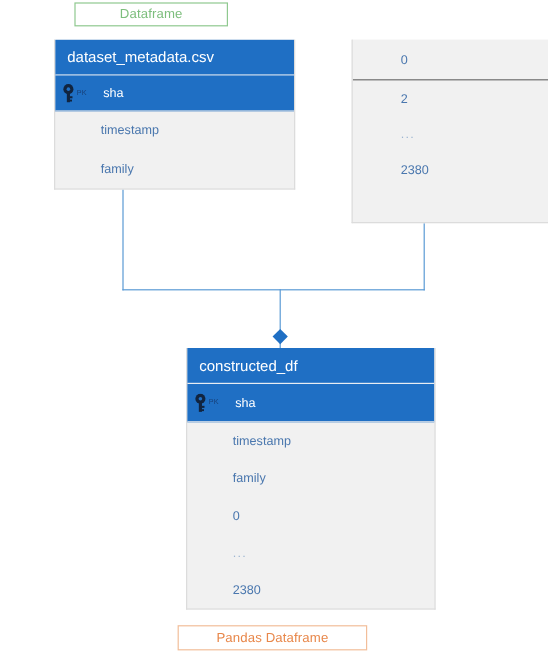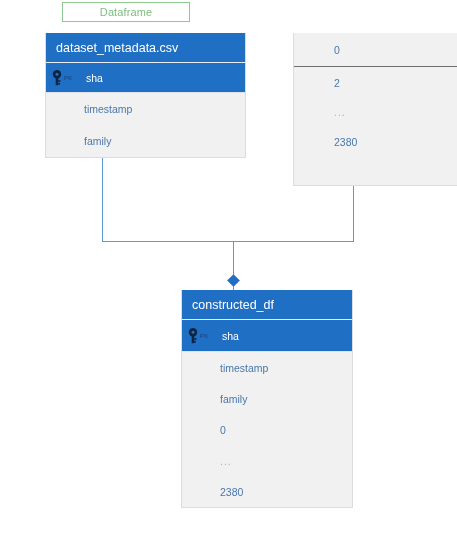--- a/index.html
+++ b/index.html
@@ -123,20 +123,23 @@
 </head>
 <body>
 
 <div id="canvas">
 
   <div class="chip green" style="left:62px; top:2px; width:128px; height:20px;">
     <span>Dataframe</span>
   </div>
 
 
+  <div class="chip orange" style="left:148px; top:521px; width:158px; height:21px;">
+    <span>Pandas Dataframe</span>
+  </div>
 
   <div class="conn vline" style="left:102px; top:157px; height:85px;"></div>
 
   <div class="conn vline" style="left:353px; top:186px; height:56px;"></div>
 
   <div class="conn hline" style="left:102px; top:241px; width:252px;"></div>
 
   <div class="conn vline" style="left:233px; top:241px; height:49px;"></div>
   <div class="diamond" style="left:229px; top:276px;"></div>
 
@@ -179,21 +182,21 @@
       <span>2</span>
     </div>
     <div class="row dim" style="height:26px; padding-left:40px;">
       <span>...</span>
     </div>
     <div class="row" style="height:34px; padding-left:40px;">
       <span>2380</span>
     </div>
   </div>
 
-  <div class="table" style="left:141px; top:290px; width:172px; height:218px;">
+  <div class="table" style="left:115px; top:290px; width:208px; height:218px;">
     <div class="thead">constructed_df</div>
 
     <div class="row pk" style="height:32px;">
       <span class="pkwrap">
         <svg width="11" height="16" viewBox="0 0 11 16" aria-hidden="true">
           <circle cx="5" cy="4.3" r="4.2" fill="#11243F"></circle>
           <circle cx="5" cy="4.3" r="1.5" fill="#1F6FC4"></circle>
           <rect x="3.7" y="6.6" width="2.6" height="8.6" fill="#11243F"></rect>
           <rect x="6.3" y="10.2" width="2.1" height="1.7" fill="#11243F"></rect>
           <rect x="6.3" y="13.0" width="1.7" height="1.6" fill="#11243F"></rect>

